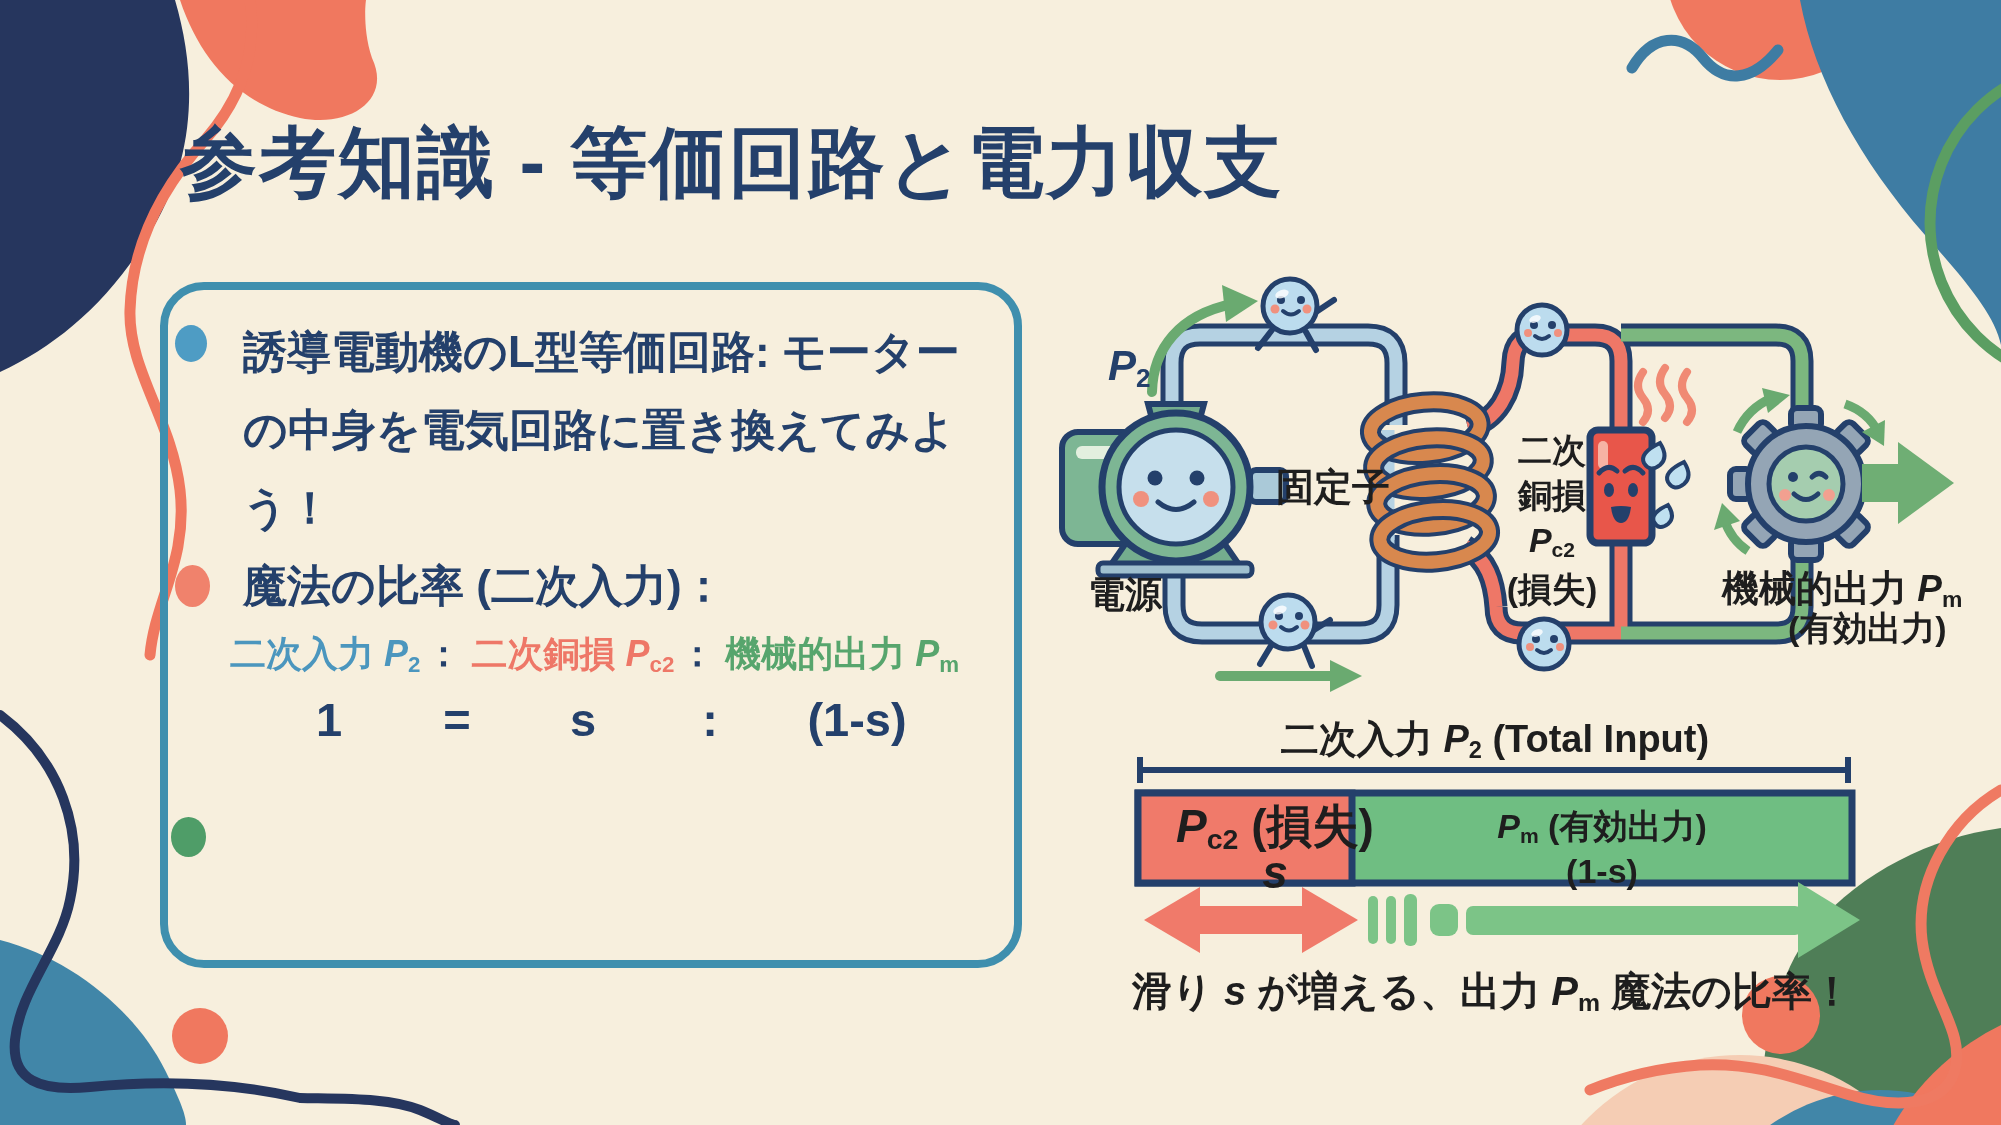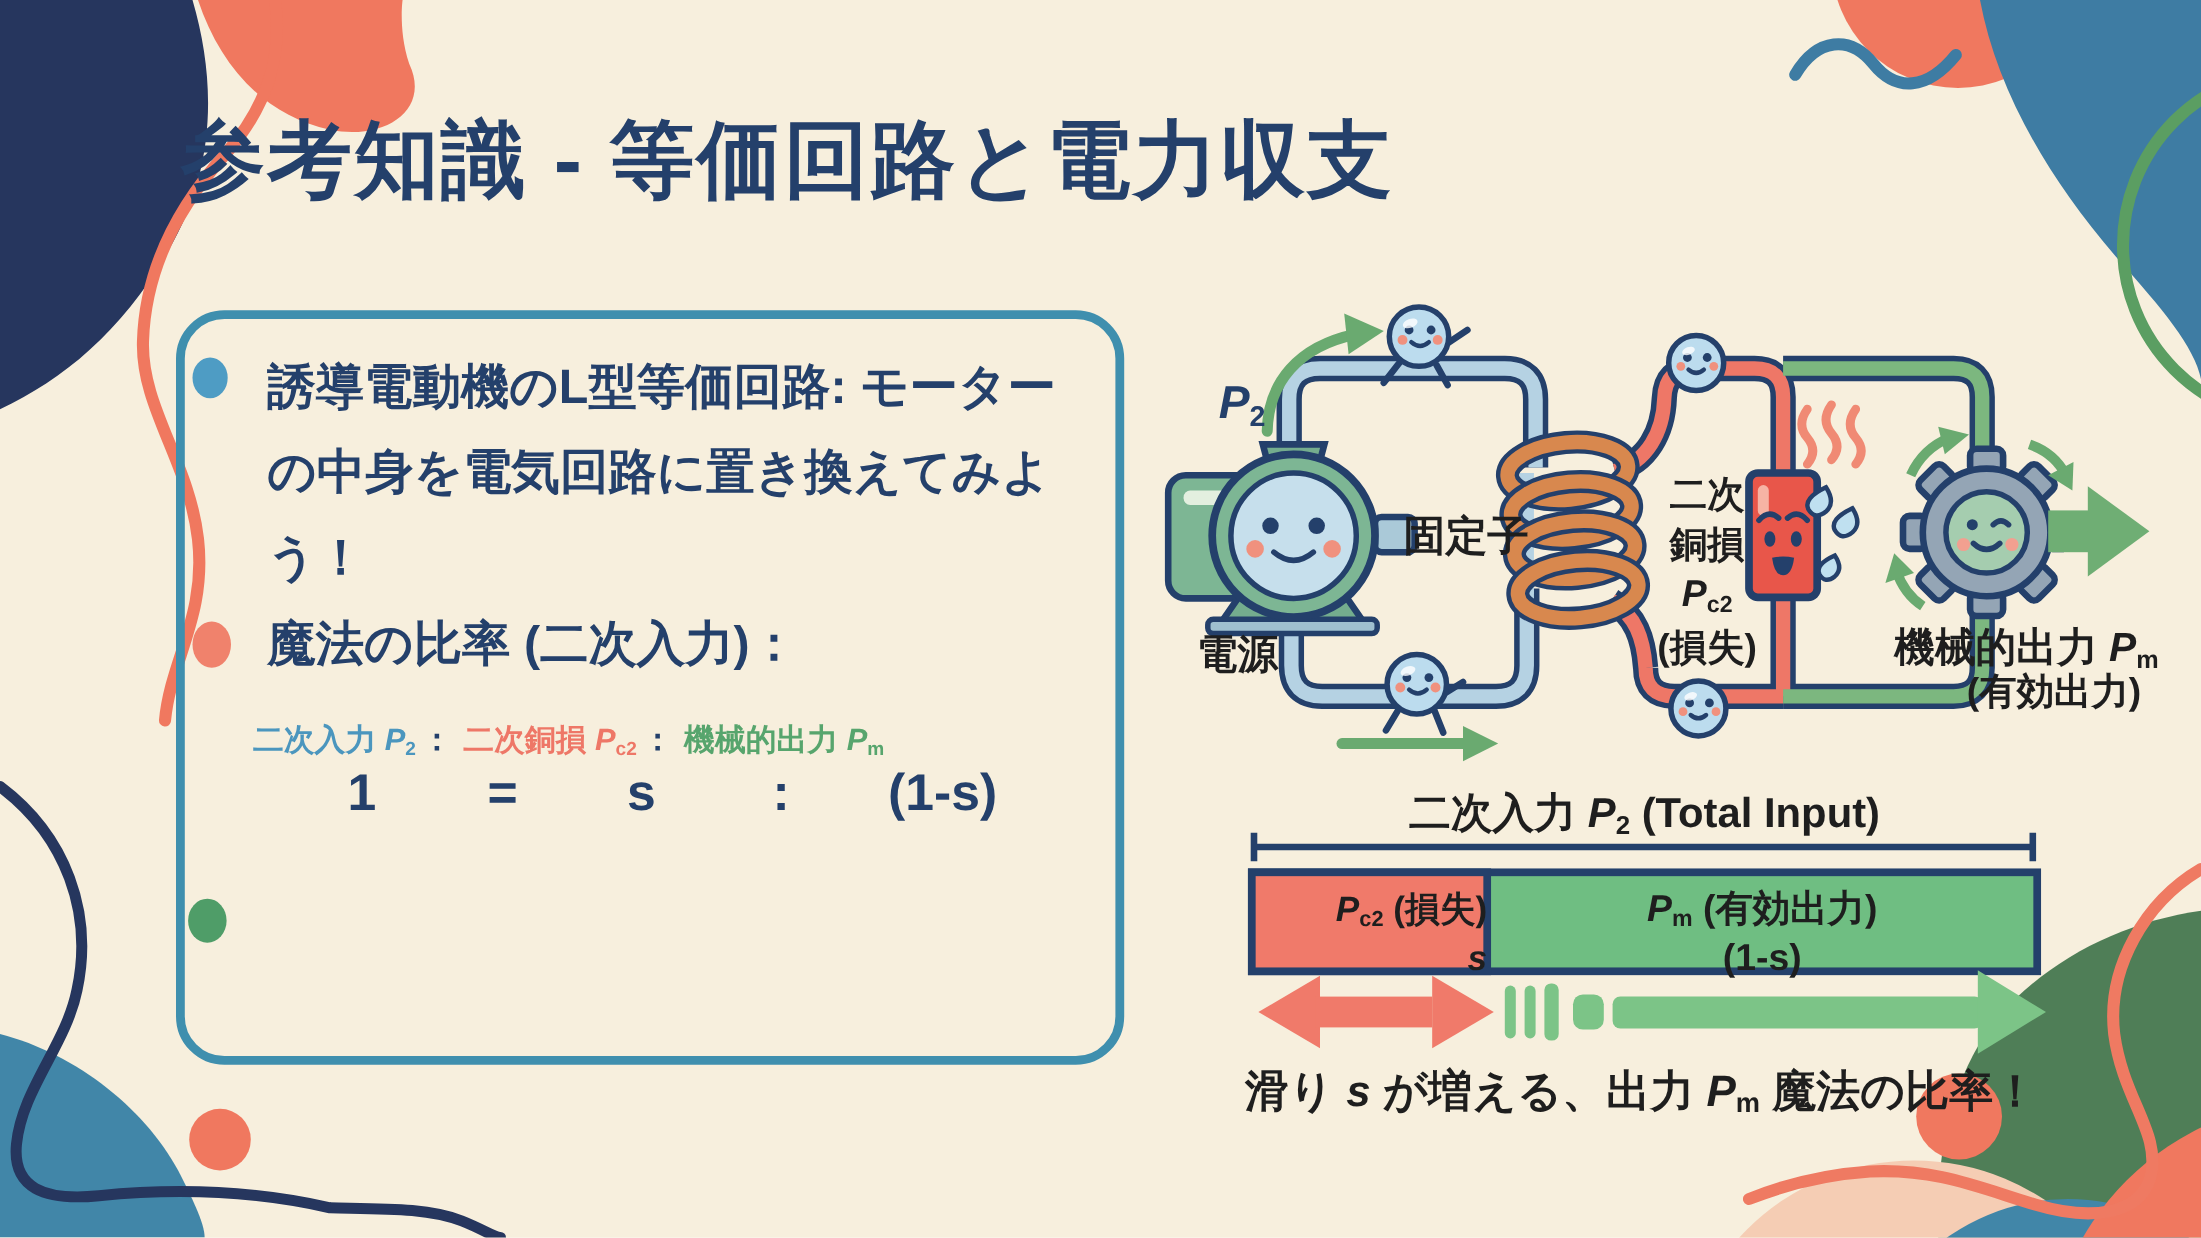--- a/index.html
+++ b/index.html
@@ -1,24 +1,24 @@
 <!DOCTYPE html>
 <html><head>
 <meta charset="utf-8">
 <style>
   html,body{margin:0;padding:0;}
   body{width:2001px;height:1125px;overflow:hidden;}
   .page{position:relative;width:2001px;height:1125px;background:#f7efdd;font-family:"Liberation Sans",sans-serif;overflow:hidden;}
   .art{position:absolute;left:0;top:0;width:2001px;height:1125px;}
   .abs{position:absolute;}
-  .title{position:absolute;left:164px;top:104px;font-size:77px;font-weight:900;color:#24406b;letter-spacing:2px;margin:0;line-height:1.1;}
+  .title{position:absolute;left:164px;top:104px;font-size:77px;font-weight:900;color:#24406b;letter-spacing:2px;margin:16px;line-height:1.1;}
   .panel{position:absolute;left:160px;top:282px;width:862px;height:686px;border:8px solid #3f8fae;border-radius:44px;box-sizing:border-box;}
   .dot{position:absolute;border-radius:50%;}
   .btext{position:absolute;font-size:44px;font-weight:700;color:#24406b;line-height:78px;}
-  .ratio{position:absolute;left:230px;top:654px;font-size:28px;font-weight:700;color:#24406b;white-space:nowrap;}
+  .ratio{position:absolute;left:230px;top:630px;font-size:36px;font-weight:700;color:#24406b;white-space:nowrap;}
   .ratio .col{margin:0 10px 0 5px;}
   .ratio i,.vals i{font-style:italic;}
   sub{font-size:62%;vertical-align:baseline;position:relative;top:0.25em;font-weight:700;}
   .vals span{position:absolute;transform:translateX(-50%);font-size:47px;font-weight:800;color:#24406b;}
   .clabel{position:absolute;color:#1e1e1e;font-weight:700;}
   .center{text-align:center;}
 </style>
 </head>
 <body>
 
@@ -245,21 +245,21 @@
 <div class="clabel center" style="left:1496px;top:428px;width:112px;font-size:34px;line-height:45px;">
   <div>二次</div>
   <div>銅損</div>
   <div><i>P</i><sub>c2</sub></div>
   <div>(損失)</div>
 </div>
 <div class="clabel" style="left:1722px;top:564px;font-size:37px;"><span>機械的出力 </span><i>P</i><sub>m</sub></div>
 <div class="clabel" style="left:1788px;top:606px;font-size:34px;">(有効出力)</div>
 
 <div class="clabel center" style="left:1140px;top:714px;width:710px;font-size:38px;"><span>二次入力 </span><i>P</i><sub>2</sub><span> (Total Input)</span></div>
-<div class="clabel center" style="left:1138px;top:806px;width:214px;font-size:32px;line-height:40px;text-align:right;">
+<div class="clabel center" style="left:1168px;top:806px;width:214px;font-size:46px;line-height:40px;">
       <div><i>P</i><sub>c2</sub><span> (損失)</span></div>
       <div><i>s</i></div>
     </div>
 <div class="clabel center" style="left:1352px;top:806px;width:500px;font-size:34px;line-height:40px;">
       <div><i>P</i><sub>m</sub><span> (有効出力)</span></div>
       <div>(1-s)</div>
     </div>
 <div class="clabel center" style="left:1112px;top:964px;width:760px;font-size:40px;"><span>滑り </span><i>s</i><span> が増える、出力 </span><i>P</i><sub>m</sub><span> 魔法の比率！</span></div>
 </div>
 

